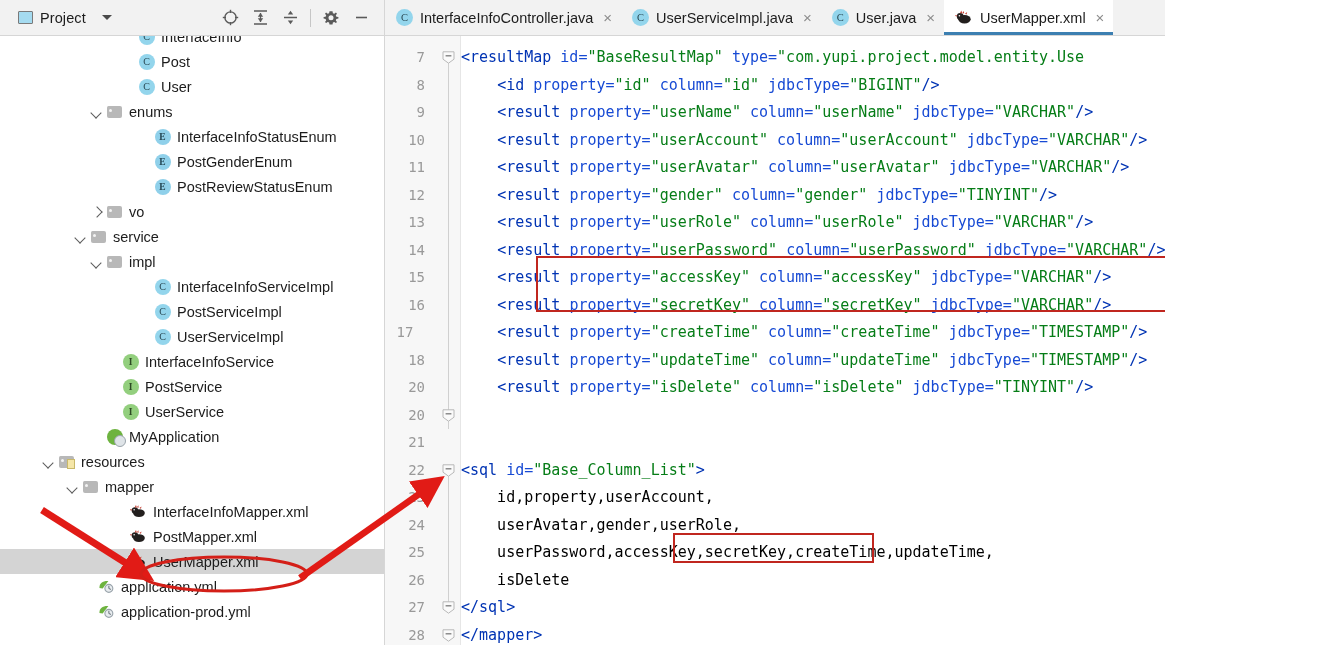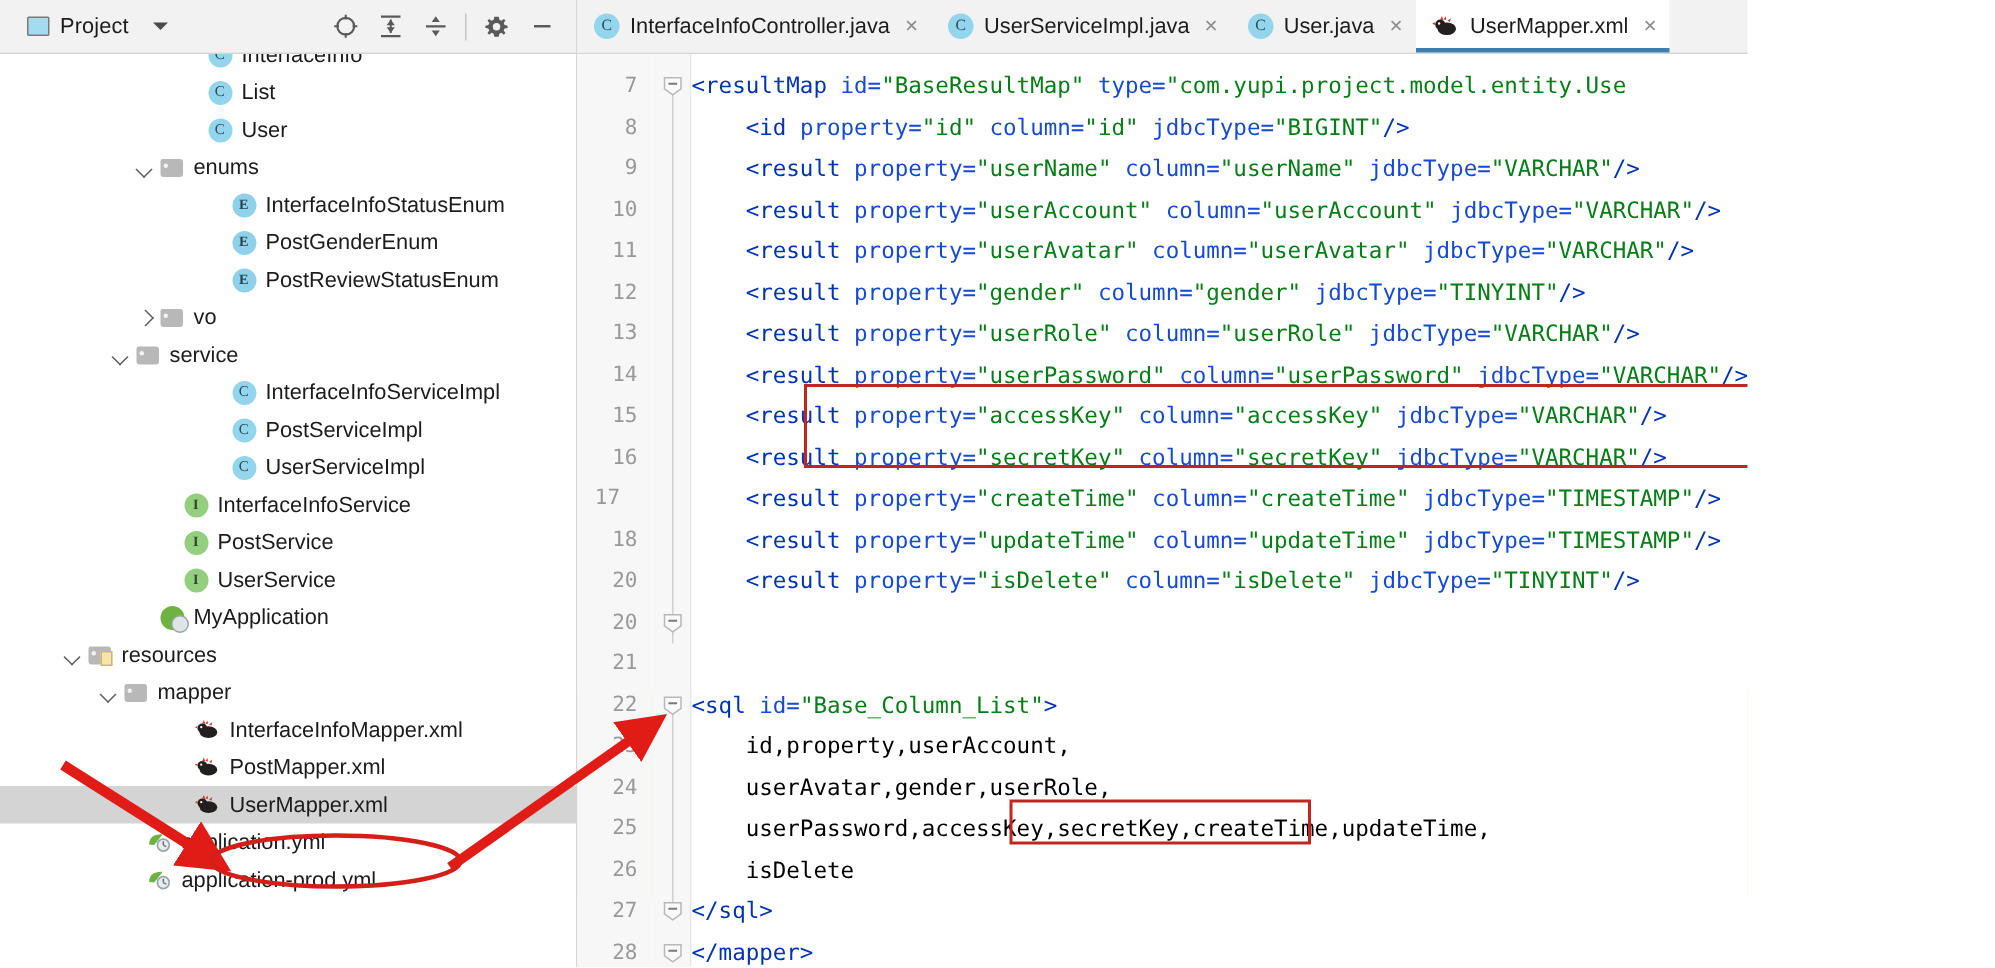--- a/index.html
+++ b/index.html
@@ -383,21 +383,21 @@
             <span class="ico-class">C</span>
           </span>
           <span>InterfaceInfo</span>
         </div>
         <div class="trow">
           <span style="display:inline-block;width:122px"></span>
           <span class="tarrow"></span>
           <span class="ico">
             <span class="ico-class">C</span>
           </span>
-          <span>List</span>
+          <span>Post</span>
         </div>
         <div class="trow">
           <span style="display:inline-block;width:122px"></span>
           <span class="tarrow"></span>
           <span class="ico">
             <span class="ico-class">C</span>
           </span>
           <span>User</span>
         </div>
         <div class="trow">
@@ -440,20 +440,28 @@
           </span>
           <span>vo</span>
         </div>
         <div class="trow">
           <span style="display:inline-block;width:74px"></span>
           <span class="tarrow down"></span>
           <span class="ico">
             <span class="ico-folder"></span>
           </span>
           <span>service</span>
+        </div>
+        <div class="trow">
+          <span style="display:inline-block;width:90px"></span>
+          <span class="tarrow down"></span>
+          <span class="ico">
+            <span class="ico-folder"></span>
+          </span>
+          <span>impl</span>
         </div>
         <div class="trow">
           <span style="display:inline-block;width:138px"></span>
           <span class="tarrow"></span>
           <span class="ico">
             <span class="ico-class">C</span>
           </span>
           <span>InterfaceInfoServiceImpl</span>
         </div>
         <div class="trow">

